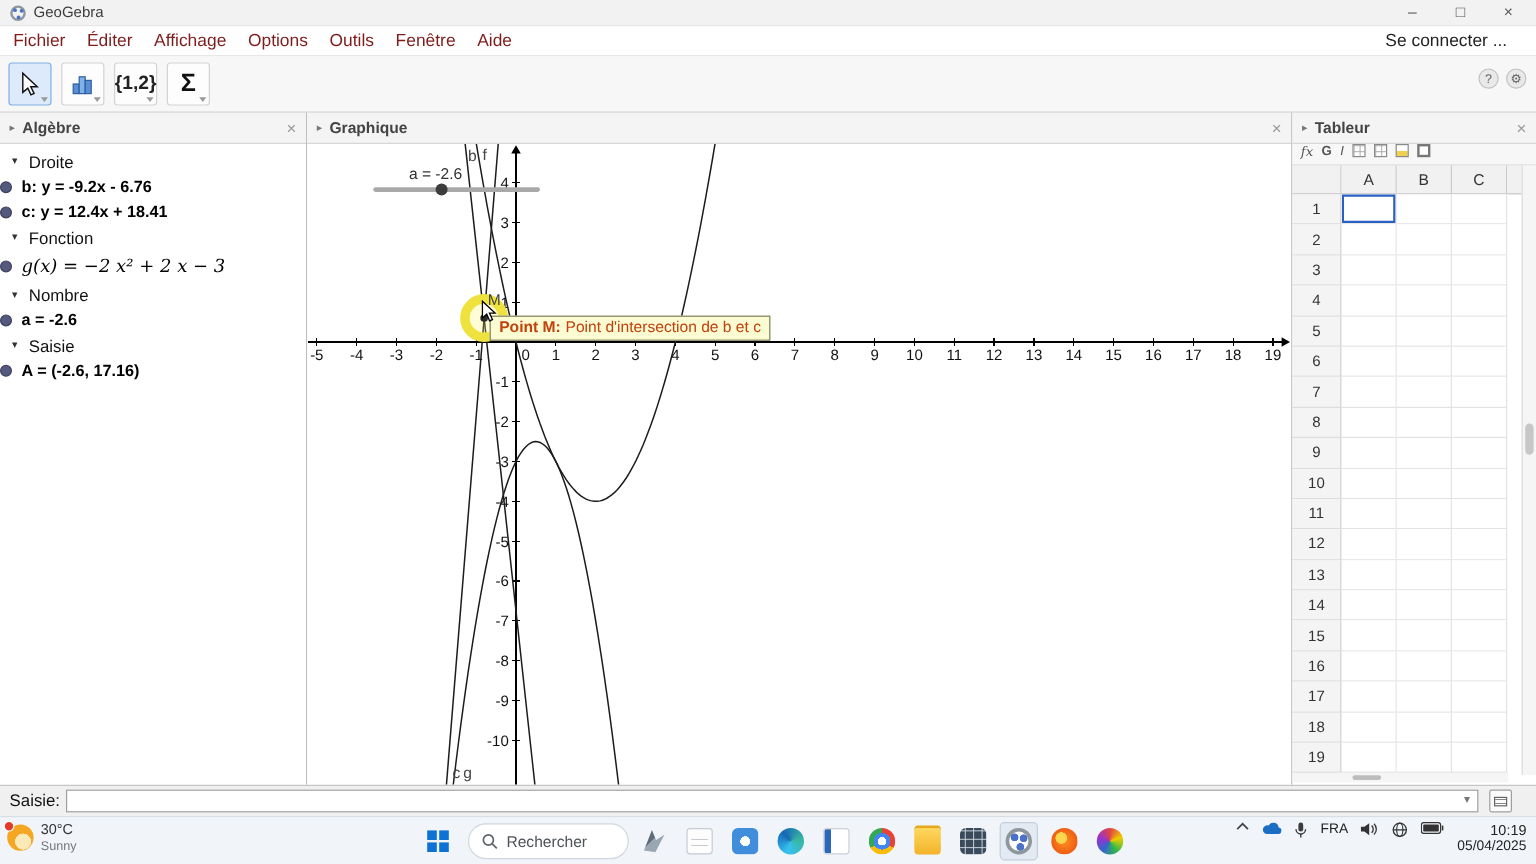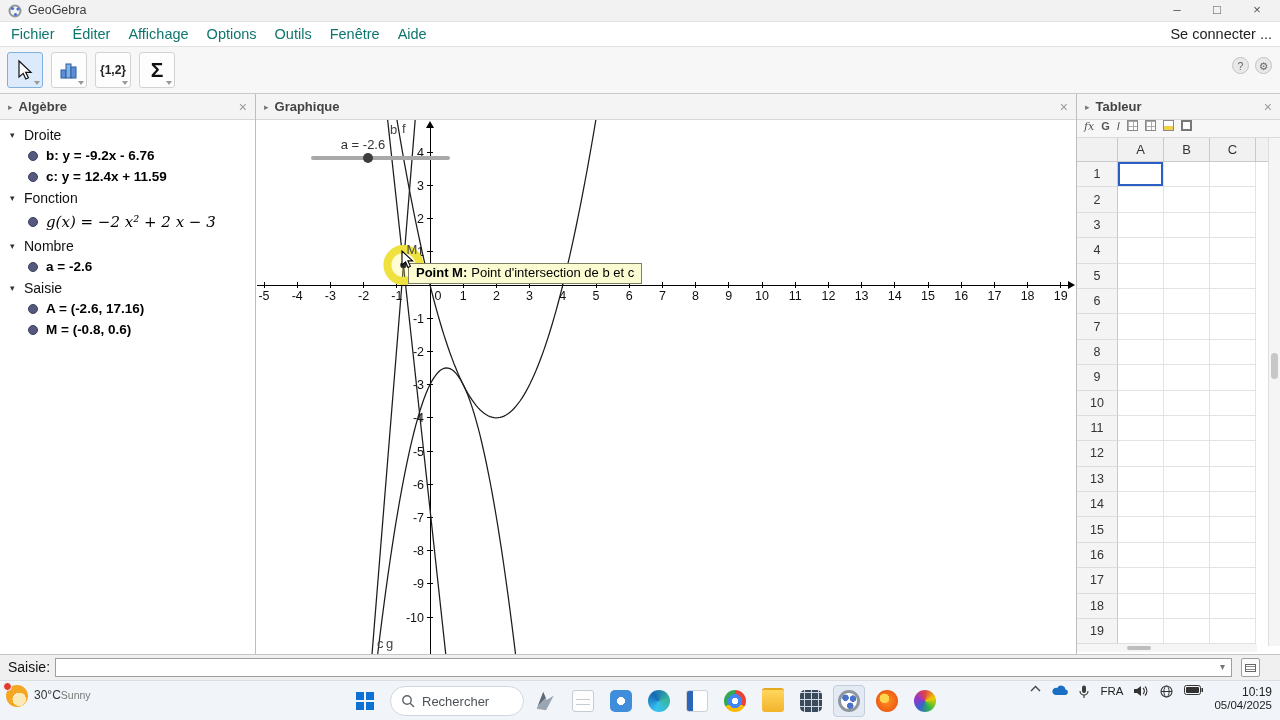--- a/index.html
+++ b/index.html
@@ -8,55 +8,55 @@
 
   
   #titlebar{position:absolute;left:0;top:0;width:1280px;height:22px;background:#f2f2f2;border-bottom:1px solid #e3e3e3}
   #titlebar .logo{position:absolute;left:8px;top:4px}
   #titlebar .title{position:absolute;left:28px;top:3px;font-size:12.5px;color:#3c3c3c}
   .winctl{position:absolute;top:0;height:22px;width:34px;text-align:center;line-height:20px;color:#555;font-size:13px}
   #ctl-min{right:86px} #ctl-max{right:46px} #ctl-close{right:6px}
 
   
   #menubar{position:absolute;left:0;top:22px;width:1280px;height:25px;background:#fff;border-bottom:1px solid #e2e2e2;display:flex;align-items:center;padding-left:2px}
-  .menu-item{padding:0 9px;line-height:25px;font-size:14.5px;color:#0f766e;cursor:default}
-  #signin{position:absolute;right:8px;top:0;line-height:25px;font-size:14.5px;color:#222}
+  .menu-item{padding:0 9px;line-height:25px;font-size:14.5px;color:#7f1d1d;cursor:default}
+  #signin{position:absolute;right:24px;top:0;line-height:25px;font-size:14.5px;color:#222}
 
   
   #toolbar{position:absolute;left:0;top:47px;width:1280px;height:47px;background:#f7f7f7;border-bottom:1px solid #c9c9c9}
   #tool-row{position:absolute;left:7px;top:5px;display:flex;gap:8px}
   .tool{width:36px;height:36px;background:#fdfdfd;border:1px solid #d3d3d3;border-radius:3px;display:flex;align-items:center;justify-content:center;position:relative}
   .tool.sel{background:#dceafb;border:1px solid #7fb0e0}
-  .tool-list{font-size:12px;font-weight:bold;color:#222}
+  .tool-list{font-size:16px;font-weight:bold;color:#222}
   .tool-sigma{font-size:21px;font-weight:600;color:#111}
   .tool-caret{position:absolute;right:2px;bottom:2px;width:0;height:0;border-left:3px solid transparent;border-right:3px solid transparent;border-top:4px solid #9a9a9a}
   #toolbar-right{position:absolute;right:8px;top:10px;display:flex;gap:6px}
   .round-btn{width:17px;height:17px;border-radius:50%;background:#e9e9e9;border:1px solid #c2c2c2;font-size:10.5px;color:#666;display:flex;align-items:center;justify-content:center}
 
   
   .panel-hdr{height:26px;background:#f4f4f4;border-bottom:1px solid #d7d7d7;display:flex;align-items:center;padding:0 8px;font-size:13px;font-weight:bold;color:#444}
   .panel-hdr .tri{font-size:9px;color:#777;margin-right:6px;font-weight:normal}
   .panel-hdr .close{margin-left:auto;color:#999;font-size:14px;font-weight:normal}
 
   #algebra{position:absolute;left:0;top:94px;width:256px;height:560px;background:#fff;border-right:1px solid #bdbdbd}
   #algebra-tree{position:absolute;left:0;top:26px;right:0;bottom:0;padding-top:4px;overflow:hidden}
   .alg-group{display:flex;align-items:center;height:21px;padding-left:10px;color:#111}
   .alg-group .tri{font-size:9px;color:#333;width:14px}
-  .alg-item{display:flex;align-items:center;height:21px;padding-left:28px;font-weight:bold;font-size:13.5px;color:#000}
+  .alg-item{display:flex;align-items:center;height:21px;font-weight:bold;font-size:13.5px;color:#000}
   .alg-item.math{height:27px;font-family:"DejaVu Serif",serif;font-style:italic;font-weight:500;font-size:15px}
   .marble{width:10px;height:10px;border-radius:50%;background:#56597e;border:1px solid #3c3f5e;margin-right:8px;flex:none}
 
   #graphics{position:absolute;left:256px;top:94px;width:820px;height:560px;background:#fff}
   #graph-area{position:absolute;left:0;top:26px;width:820px;height:534px}
   #graph-canvas{position:absolute;left:0;top:0}
   .tick{font-size:12.5px;fill:#111;font-family:"Liberation Sans",sans-serif}
   .slider-label{font-size:13px;fill:#333;font-family:"Liberation Sans",sans-serif}
   .obj-label{font-size:13px;fill:#444;font-family:"Liberation Sans",sans-serif}
   .curve{fill:none;stroke:#1c1c1c;stroke-width:1.25}
-  #tooltip{position:absolute;left:152px;top:143px;height:21px;background:#fbfcd2;border:1px solid #7e7e60;padding:1px 7px 0 7px;font-size:13px;color:#000000;white-space:nowrap;z-index:5}
+  #tooltip{position:absolute;left:152px;top:143px;height:21px;background:#fbfcd2;border:1px solid #7e7e60;padding:1px 7px 0 7px;font-size:13px;color:#c2410c;white-space:nowrap;z-index:5}
   #tooltip .tt-name{font-weight:bold}
   #tooltip .tt-desc{margin-left:4px}
   #mouse-cursor{position:absolute;left:145px;top:130px;z-index:6}
 
   #tableur{position:absolute;left:1076px;top:94px;width:204px;height:560px;background:#fff;border-left:1px solid #bdbdbd}
   #ss-toolbar{position:absolute;left:0;top:26px;width:204px;height:18px;background:#f7f7f7;border-bottom:1px solid #d9d9d9;display:flex;gap:7px;padding:0 7px;font-size:11px;color:#555}
   .ssb-fx{font-family:"DejaVu Serif",serif;font-style:italic}
   .ssb-g{font-weight:bold}
   .ssb-i{font-style:italic}
   .ssb-box{width:11px;height:11px;border:1px solid #8a8a8a;background:#fff}
@@ -82,21 +82,21 @@
   #saisie-input{position:absolute;left:55px;top:3px;width:1177px;height:19px;background:#fff;border:1px solid #9f9f9f}
   #saisie-caret{position:absolute;right:6px;top:2px;font-size:10px;color:#777}
   #kbd-btn{position:absolute;right:20px;top:3px;width:19px;height:19px;background:#fcfcfc;border:1px solid #9f9f9f;border-radius:2px;display:flex;align-items:center;justify-content:center}
   #kbd-btn i{display:block;width:11px;height:8px;border:1px solid #666;background:repeating-linear-gradient(180deg,transparent 0 1px,#888 1px 2px,transparent 2px 3px)}
 
   
   #taskbar{position:absolute;left:0;top:680px;width:1280px;height:40px;background:#f1f5fa;border-top:1px solid #d9dee4}
   #weather{position:absolute;left:6px;top:4px;display:flex;align-items:center;gap:6px}
   .sun{width:22px;height:22px;border-radius:50%;background:radial-gradient(circle at 60% 65%,#fce9b8 0 34%,#f5a623 35% 72%,#e8890c);position:relative}
   .sun .badge{position:absolute;left:-3px;top:-3px;width:9px;height:9px;border-radius:50%;background:#e23b2e;border:1px solid #fff}
-  #weather .wtxt{display:flex;flex-direction:row;line-height:1.15}
+  #weather .wtxt{display:flex;flex-direction:column;line-height:1.15}
   #weather .temp{font-size:12px;color:#333}
   #weather .cond{font-size:10.5px;color:#777}
   #start-btn{position:absolute;left:352px;top:7px;width:26px;height:26px;display:flex;align-items:center;justify-content:center;border-radius:4px}
   .winlogo{display:grid;grid-template-columns:8px 8px;grid-template-rows:8px 8px;gap:1.5px}
   .winlogo i{background:#0e72d4}
   #search-pill{position:absolute;left:390px;top:5px;width:134px;height:30px;border-radius:15px;background:#fff;border:1px solid #d0d7de;display:flex;align-items:center;padding:0 10px;gap:7px}
   #search-pill .stxt{font-size:13px;color:#4c5258}
   #taskbar-apps{position:absolute;left:529px;top:4px;display:flex;gap:6px}
   .tb-app{width:32px;height:32px;display:flex;align-items:center;justify-content:center;border-radius:4px}
   .tb-app.active{background:#e3eaf3;border:1px solid #c2cedb}
@@ -190,21 +190,21 @@
       <div class="alg-group">
         <span class="tri">▾</span>
         <span>Droite</span>
       </div>
       <div class="alg-item">
         <span class="marble"></span>
         <span>b: y = -9.2x - 6.76</span>
       </div>
       <div class="alg-item">
         <span class="marble"></span>
-        <span>c: y = 12.4x + 11.59</span>
+        <span>c: y = 12.4x + 18.41</span>
       </div>
       <div class="alg-group">
         <span class="tri">▾</span>
         <span>Fonction</span>
       </div>
       <div class="alg-item math">
         <span class="marble"></span>
         <span>g(x) = −2 x² + 2 x − 3</span>
       </div>
       <div class="alg-group">
@@ -215,24 +215,20 @@
         <span class="marble"></span>
         <span>a = -2.6</span>
       </div>
       <div class="alg-group">
         <span class="tri">▾</span>
         <span>Saisie</span>
       </div>
       <div class="alg-item">
         <span class="marble"></span>
         <span>A = (-2.6, 17.16)</span>
-      </div>
-      <div class="alg-item">
-        <span class="marble"></span>
-        <span>M = (-0.8, 0.6)</span>
       </div>
     </div>
 </div>
 
 <div id="graphics">
   <div class="panel-hdr">
     <span class="tri">▸</span>
     <span>Graphique</span>
     <span class="close">×</span>
   </div>

